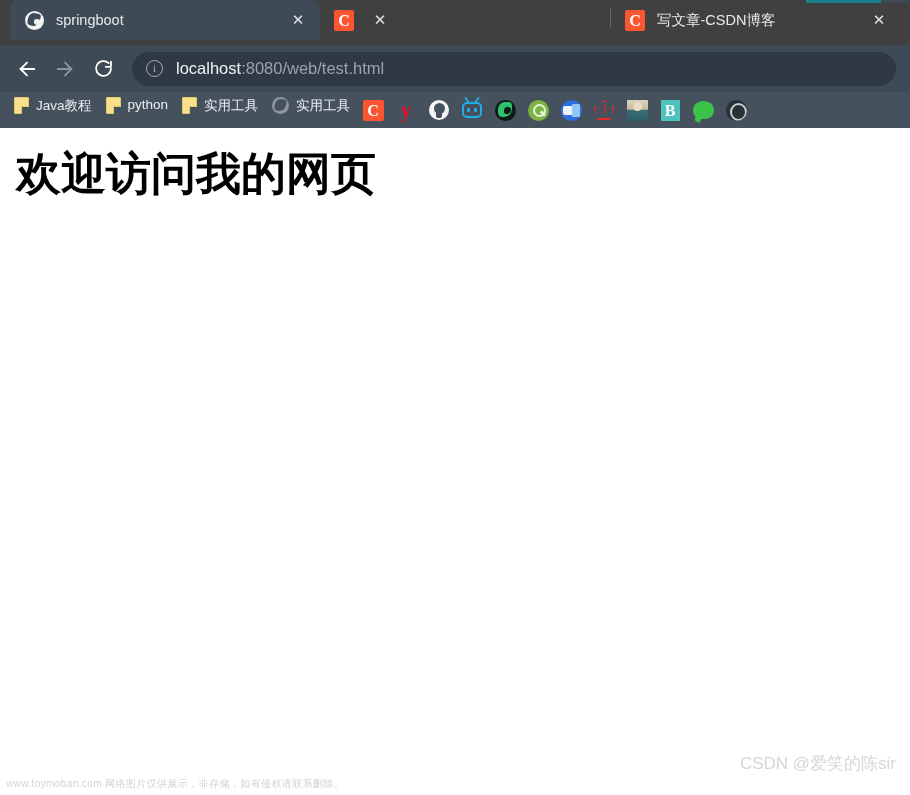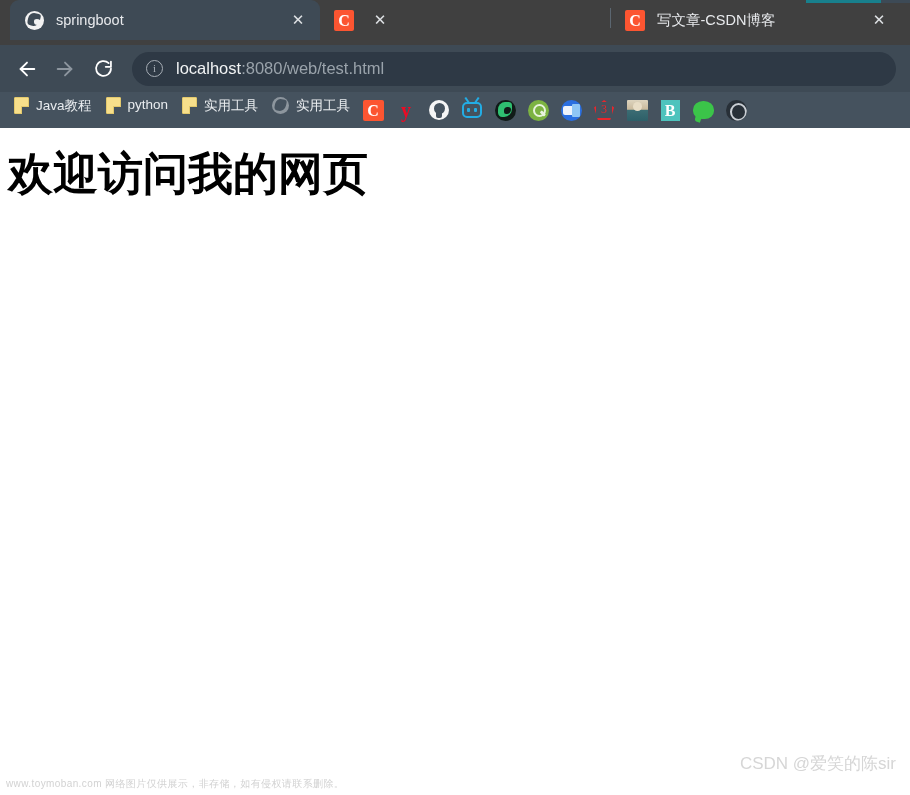--- a/index.html
+++ b/index.html
@@ -345,21 +345,21 @@
 
   
   .page {
     position: absolute;
     top: 128px; left: 0;
     width: 910px; height: 667px;
     background: #ffffff;
     overflow: hidden;
   }
   .page-heading {
-    margin: 21px 0 0 8px;
+    margin: 21px 0 0 16px;
     font-size: 45px;
     font-weight: bold;
     color: #000000;
     letter-spacing: 0px;
     line-height: 1.1;
     font-family: "DejaVu Sans", "Liberation Sans", sans-serif;
   }
 
   .wm-left {
     position: absolute;

